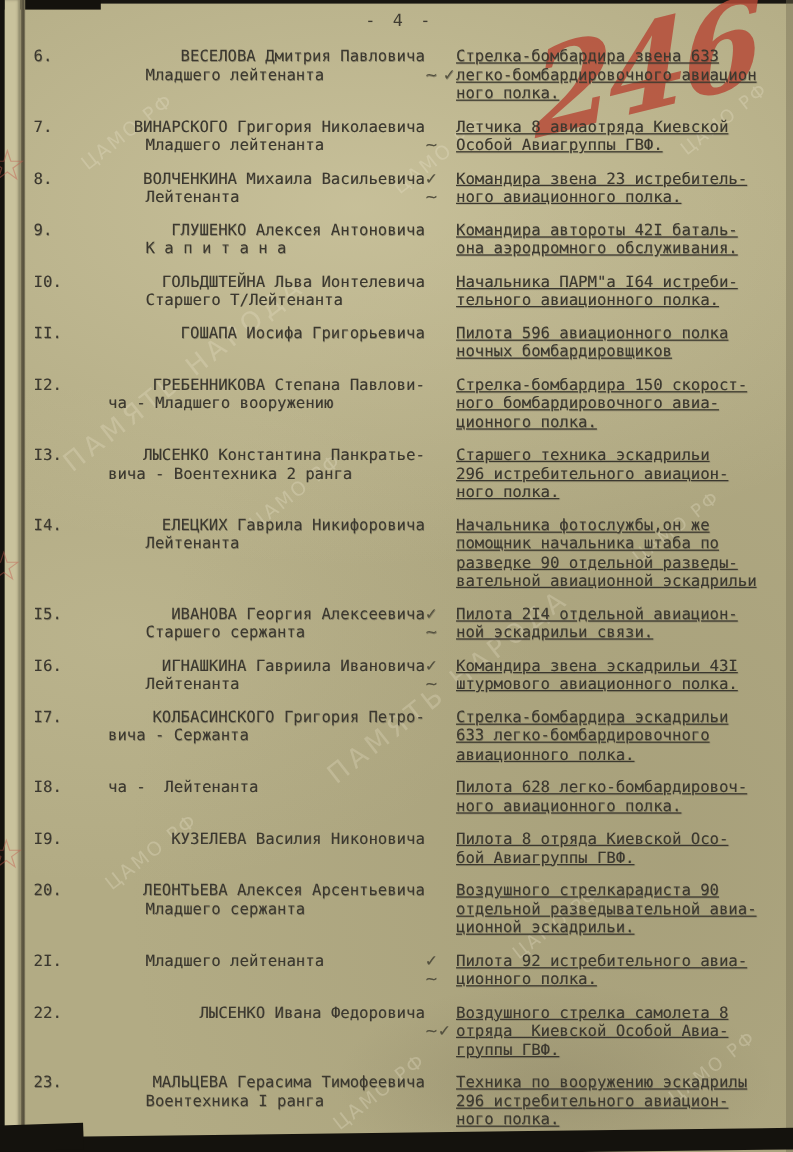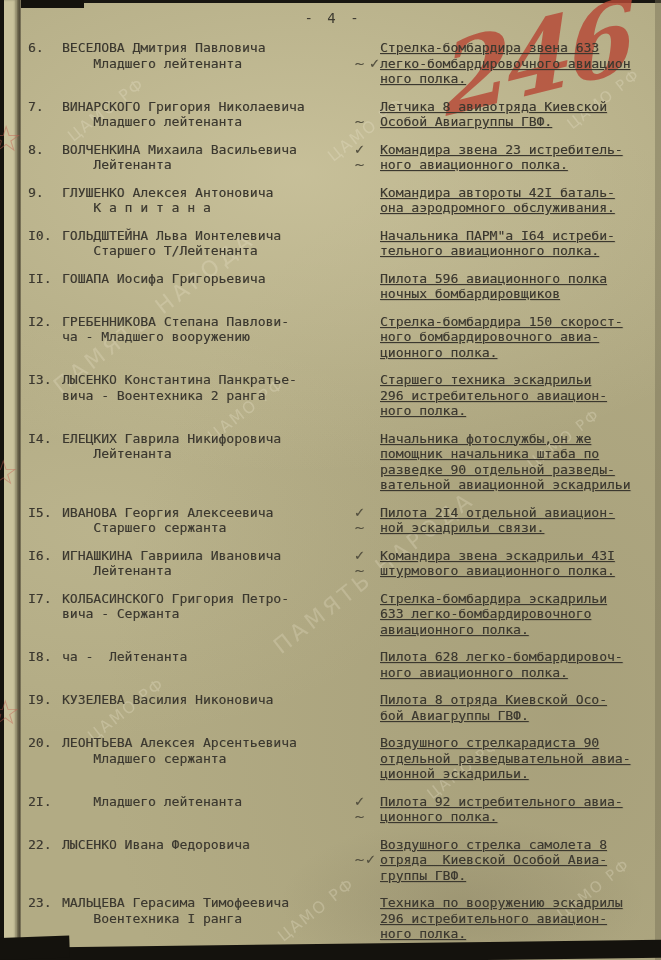--- a/index.html
+++ b/index.html
@@ -50,22 +50,22 @@
   .content{position:absolute;top:8px;left:28px;width:620px;}
   .page-number{
     text-align:center;font-size:14px;letter-spacing:3px;margin:2px 0 14px -10px;
     color:#3f3c32;
   }
   .entries{display:flex;flex-direction:column;}
   .entry{display:grid;grid-template-columns:34px 292px 26px 1fr;margin-bottom:12px;
     font-size:13px;line-height:15.5px;
     text-shadow:.4px .4px 0 rgba(59,56,47,.4);}
   .num{color:#3b382f;}
-  .nm{white-space:pre-wrap;}
-  .rk{white-space:pre-wrap;}
+  .nm{white-space:pre-wrap;text-align:right;}
+  .rk{white-space:pre-wrap;margin-left:28px;}
   .mk{white-space:pre-line;font-family:"DejaVu Sans",sans-serif;color:#53503f;font-size:13px;}
   .right{white-space:pre-wrap;padding-right:4px;text-decoration:underline;}
 </style>
 </head>
 <body>
 
 <div class="scan">
 
   <div class="edge-top"></div>
   <div class="corner-tl"></div>

